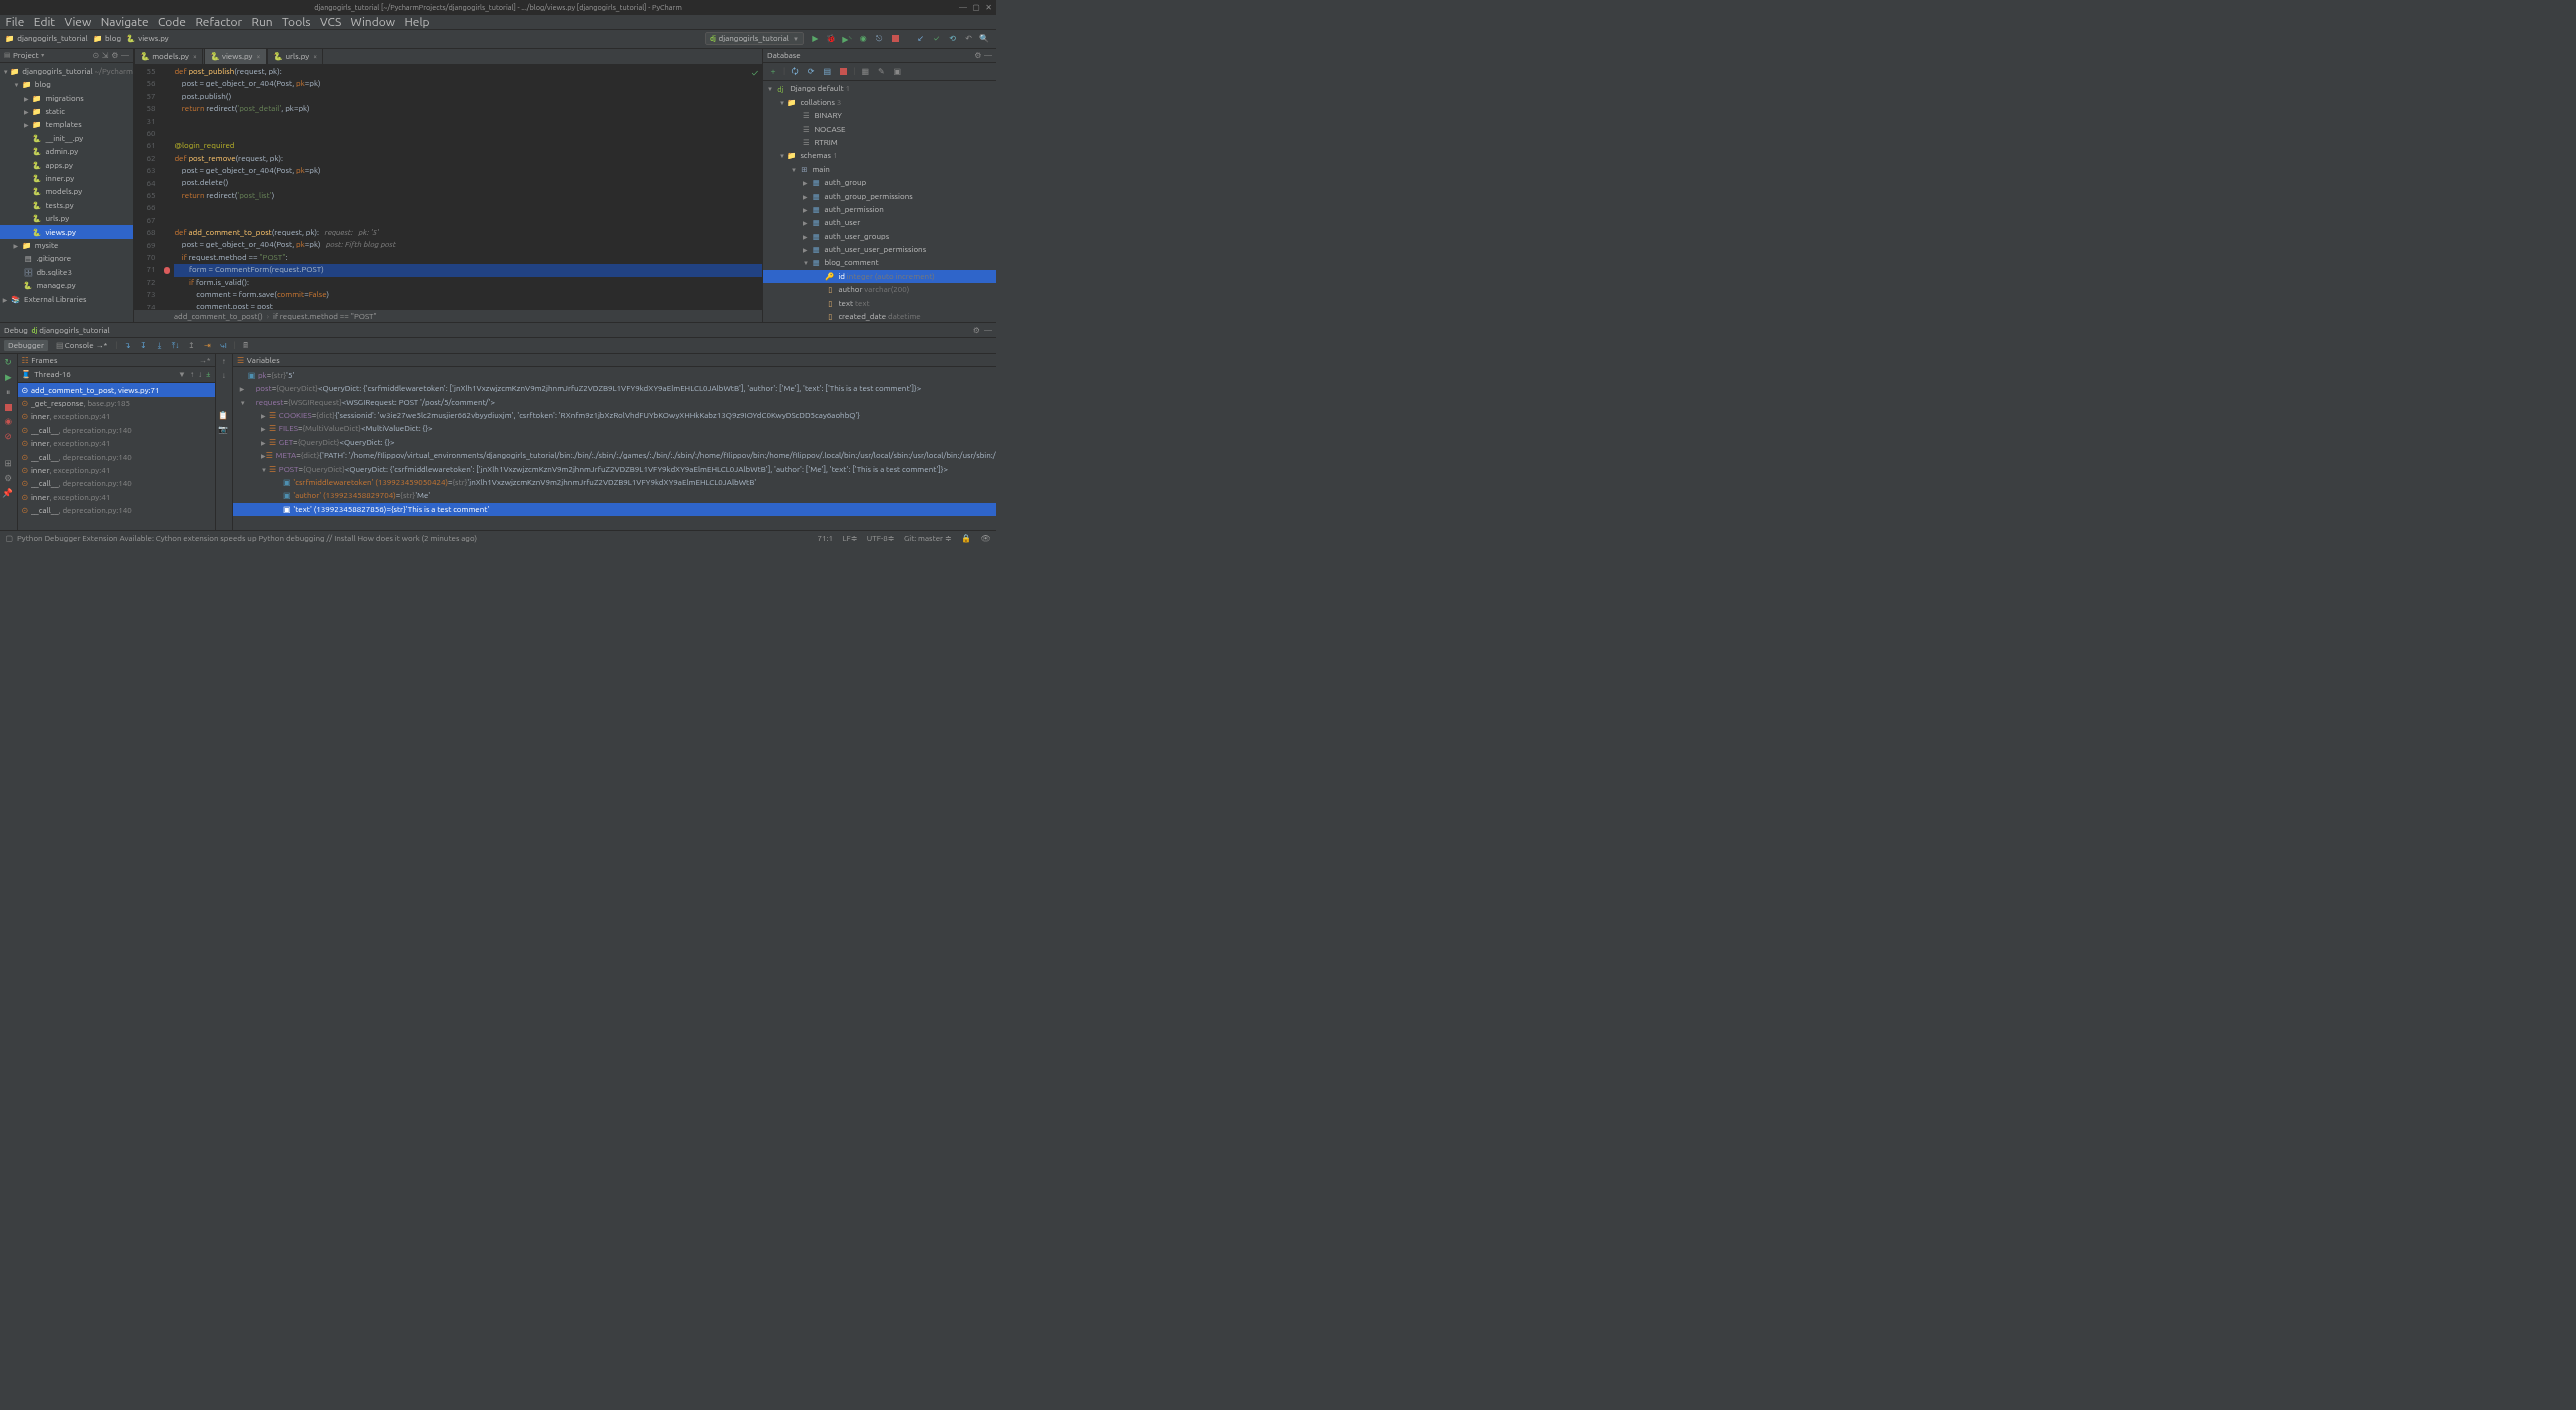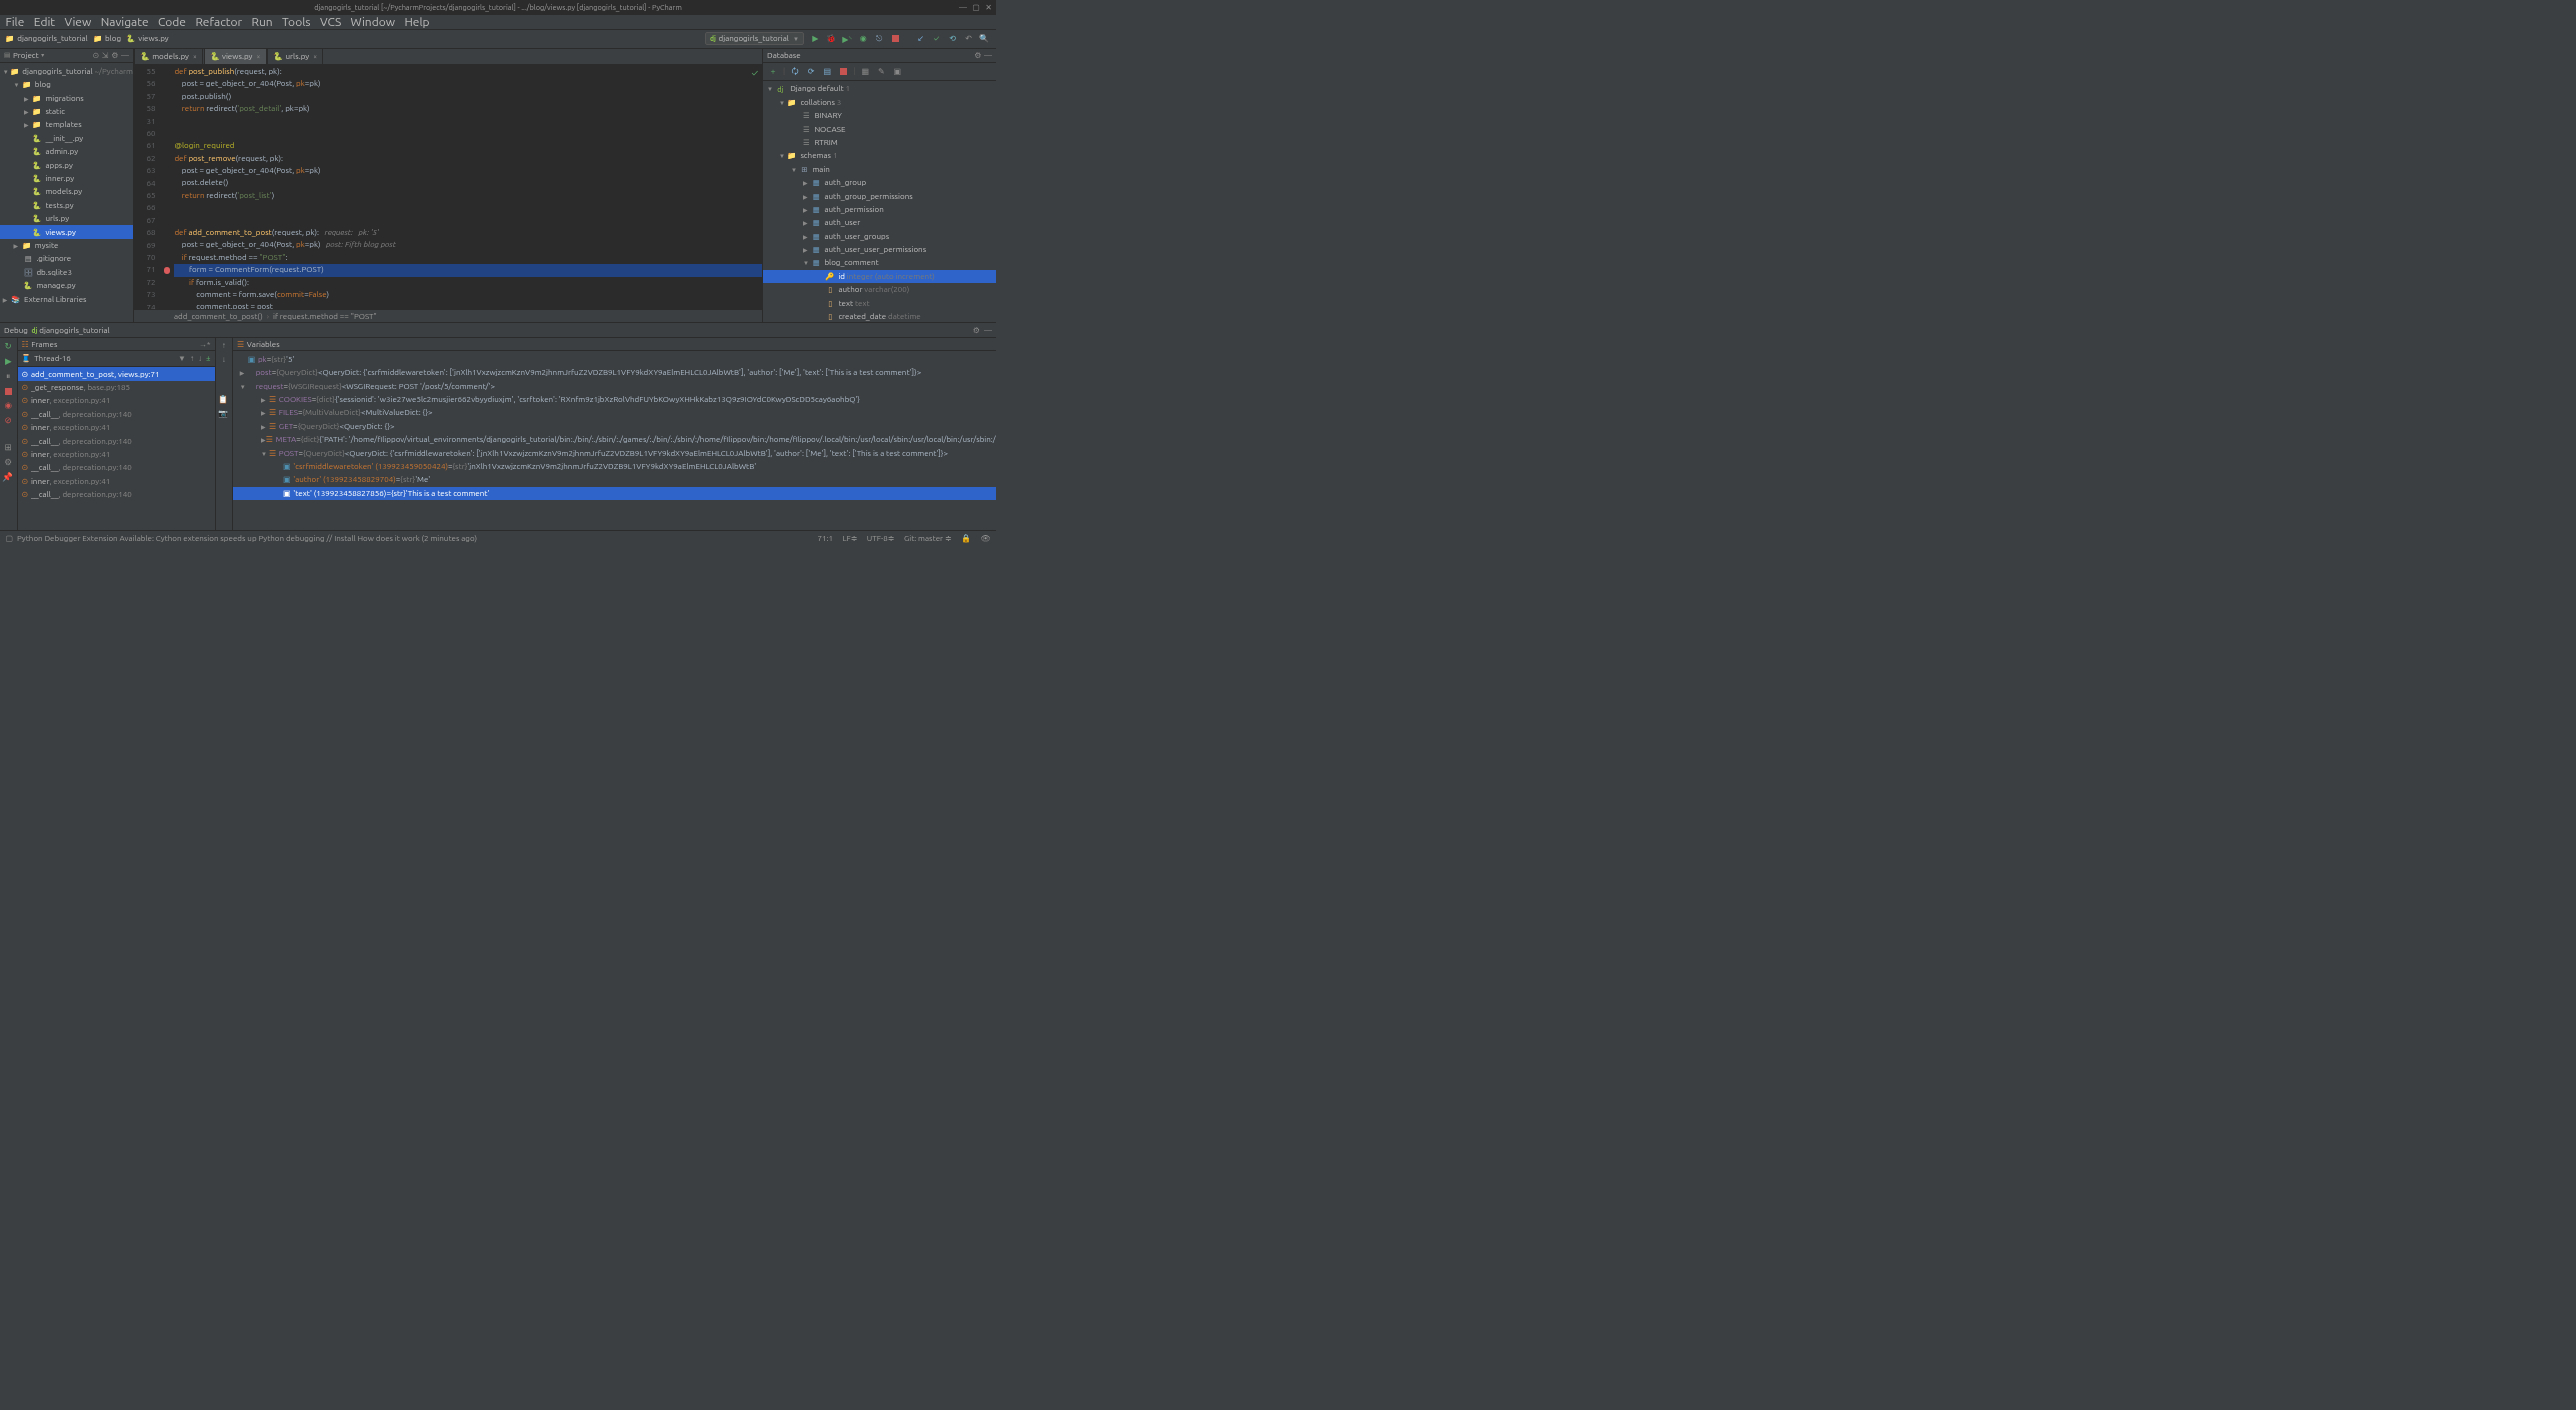--- a/index.html
+++ b/index.html
@@ -410,20 +410,34 @@
 <div class="bottom">
   <div class="debug-tab-strip">
     <span>Debug</span>&nbsp;&nbsp;
     <span style="color:#8bc34a;font-size:6.7px;font-weight:bold">dj</span>&nbsp;
     <span>djangogirls_tutorial</span>
     <div style="margin-left:auto;display:flex;gap:4px;color:#888">
       <span>⚙</span>
       <span>—</span>
     </div>
   </div>
+  <div class="debug-toolbar">
+    <span class="sub-tab">Debugger</span>
+    <span style="padding:1.3px 4px"><span style="color:#888;margin-right:1.3px">▤</span><span>Console</span> →*</span>
+    <span style="color:#555">|</span>
+    <span class="tool-icon" style="color:#5ea0d0">↴</span>
+    <span class="tool-icon" style="color:#5ea0d0">↧</span>
+    <span class="tool-icon" style="color:#5ea0d0">⤓</span>
+    <span class="tool-icon" style="color:#5ea0d0">⤒↓</span>
+    <span class="tool-icon" style="color:#888">↥</span>
+    <span class="tool-icon" style="color:#d08b3e">⇥</span>
+    <span class="tool-icon" style="color:#5ea0d0">⤷I</span>
+    <span style="color:#555">|</span>
+    <span class="tool-icon" style="color:#888">🖩</span>
+  </div>
   <div class="debug-body">
     <div class="left-strip">
       <div class="green">↻</div>
       <div class="green">▶</div>
       <div style="color:#888">⏸</div>
       <div>
           <div class="red-sq"></div>
         </div>
       <div style="color:#c75450">◉</div>
       <div style="color:#c75450">⊘</div>

